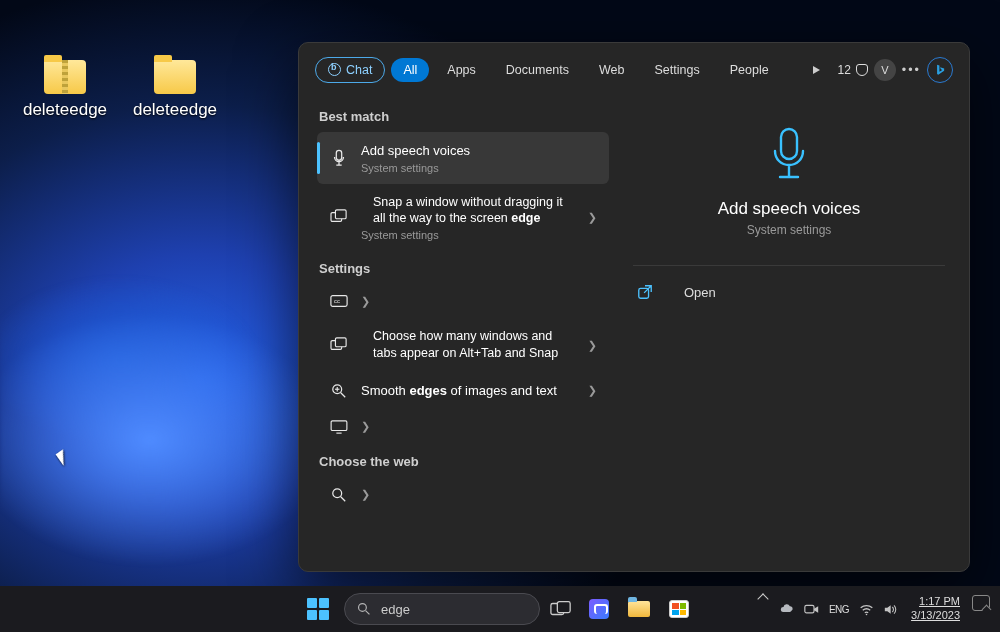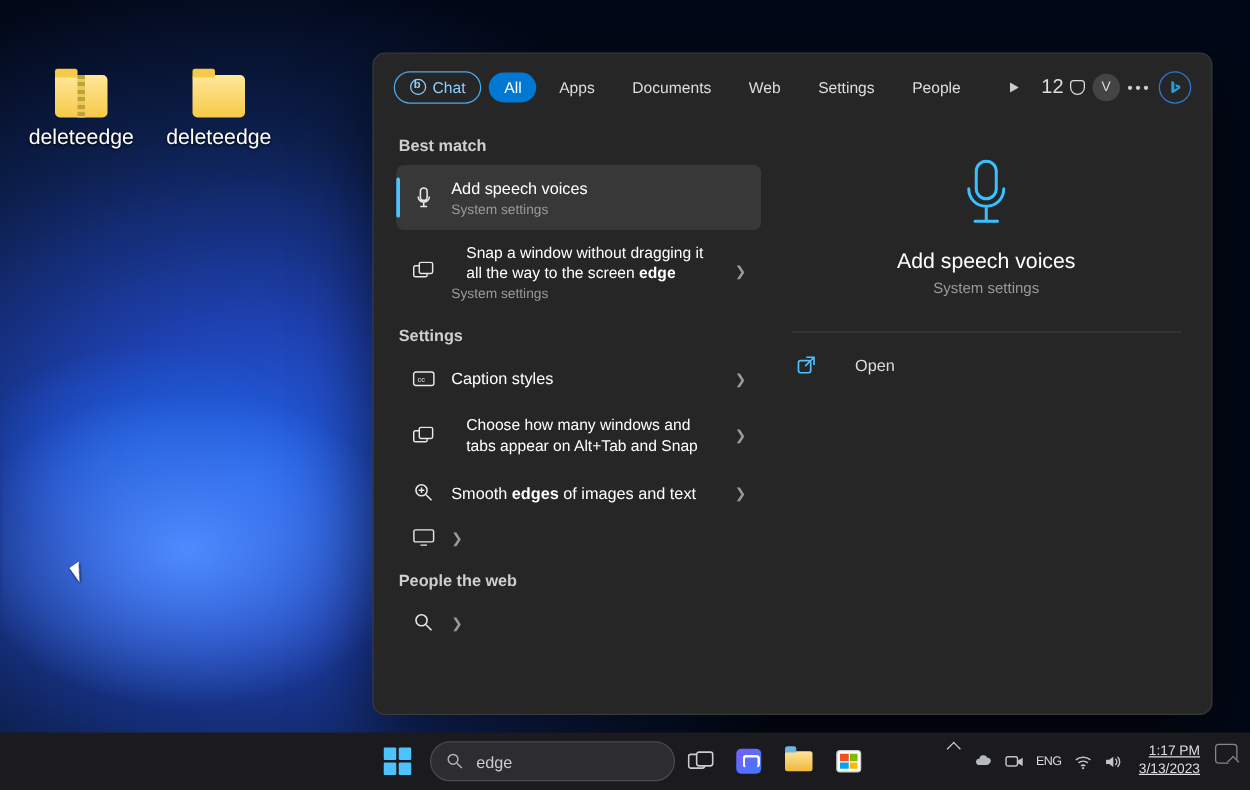--- a/index.html
+++ b/index.html
@@ -39,21 +39,21 @@
   }
 
   .pills { display:flex; align-items:center; gap:6px; padding:14px 16px 10px; font-size:12.5px; }
   .pill { padding:5px 12px; border-radius:14px; color:#ddd; cursor:pointer; white-space:nowrap;}
   .pill.outline { border:1px solid #4ca9e9; color:#8dd0ff; }
   .pill.active { background:#0078d4; color:#fff; }
   .pill .b-icon{ display:inline-flex; width:13px;height:13px;border:1.5px solid #8dd0ff;border-radius:50%;margin-right:5px;vertical-align:-2px; position:relative;}
   .pill .b-icon::after{content:"b"; position:absolute; left:2px; top:-2px; font-size:9px; color:#8dd0ff; font-weight:bold;}
   .pills .run{ margin-left:auto;}
   .tri{width:0;height:0;border-left:7px solid #ccc;border-top:4px solid transparent;border-bottom:4px solid transparent;display:inline-block}
-  .rewards{display:flex;align-items:center;gap:5px;color:#ddd;font-size:16px;}
+  .rewards{display:flex;align-items:center;gap:5px;color:#ddd;font-size:12px;}
   .medal{width:12px;height:12px;border:1.5px solid #ddd;border-radius:3px 3px 6px 6px;display:inline-block}
   .vcircle{width:22px;height:22px;border-radius:50%;background:#444;color:#ddd;display:flex;align-items:center;justify-content:center;font-size:11px;}
   .dots{letter-spacing:2px;color:#ccc;cursor:pointer}
   .bing-chip{width:26px;height:26px;border:1.5px solid #2a7ad1;border-radius:50%;display:flex;align-items:center;justify-content:center;}
   .bing-chip svg{width:14px;height:14px;}
 
   .panel-body{ flex:1; display:flex; }
 
   .left-col{ width:310px; padding:6px 0 6px 18px; overflow:hidden; font-size:13px;}
   .section-h{ color:#cfcfcf; font-weight:600; font-size:13px; margin:10px 0 8px 2px;}
@@ -180,23 +180,20 @@
 
       <div class="section-h">Settings</div>
 
       <div class="result">
         <div class="r-icon">
           <svg width="18" height="14" viewBox="0 0 20 14">
               <rect x="1" y="1" width="18" height="12" rx="2" fill="none" stroke="#e8e8e8" stroke-width="1.3"></rect>
               <text x="4.5" y="9.5" font-size="6.5" fill="#e8e8e8" font-family="Segoe UI">cc</text>
             </svg>
         </div>
-        <div class="r-text">
-            <div class="r-title">Caption styles</div>
-          </div>
         <div class="chev">❯</div>
       </div>
 
       <div class="result">
         <div class="r-icon">
           <svg width="18" height="16" viewBox="0 0 20 18">
               <rect x="1" y="4" width="12" height="10" rx="1.5" fill="none" stroke="#e8e8e8" stroke-width="1.3"></rect>
               <rect x="6" y="1" width="12" height="10" rx="1.5" fill="#262626" stroke="#e8e8e8" stroke-width="1.3"></rect>
             </svg>
         </div>
@@ -224,21 +221,21 @@
       <div class="result">
         <div class="r-icon">
           <svg width="18" height="14" viewBox="0 0 20 16">
               <rect x="1" y="1" width="18" height="11" rx="1.5" fill="none" stroke="#e8e8e8" stroke-width="1.3"></rect>
               <line x1="7" y1="15" x2="13" y2="15" stroke="#e8e8e8" stroke-width="1.3"></line>
             </svg>
         </div>
         <div class="chev">❯</div>
       </div>
 
-      <div class="section-h">People the web</div>
+      <div class="section-h">Choose the web</div>
 
       <div class="result">
         <div class="r-icon">
           <svg width="16" height="16" viewBox="0 0 18 18">
               <circle cx="7" cy="7" r="5" fill="none" stroke="#e8e8e8" stroke-width="1.4"></circle>
               <line x1="11" y1="11" x2="16" y2="16" stroke="#e8e8e8" stroke-width="1.4"></line>
             </svg>
         </div>
         <div class="chev">❯</div>
       </div>

